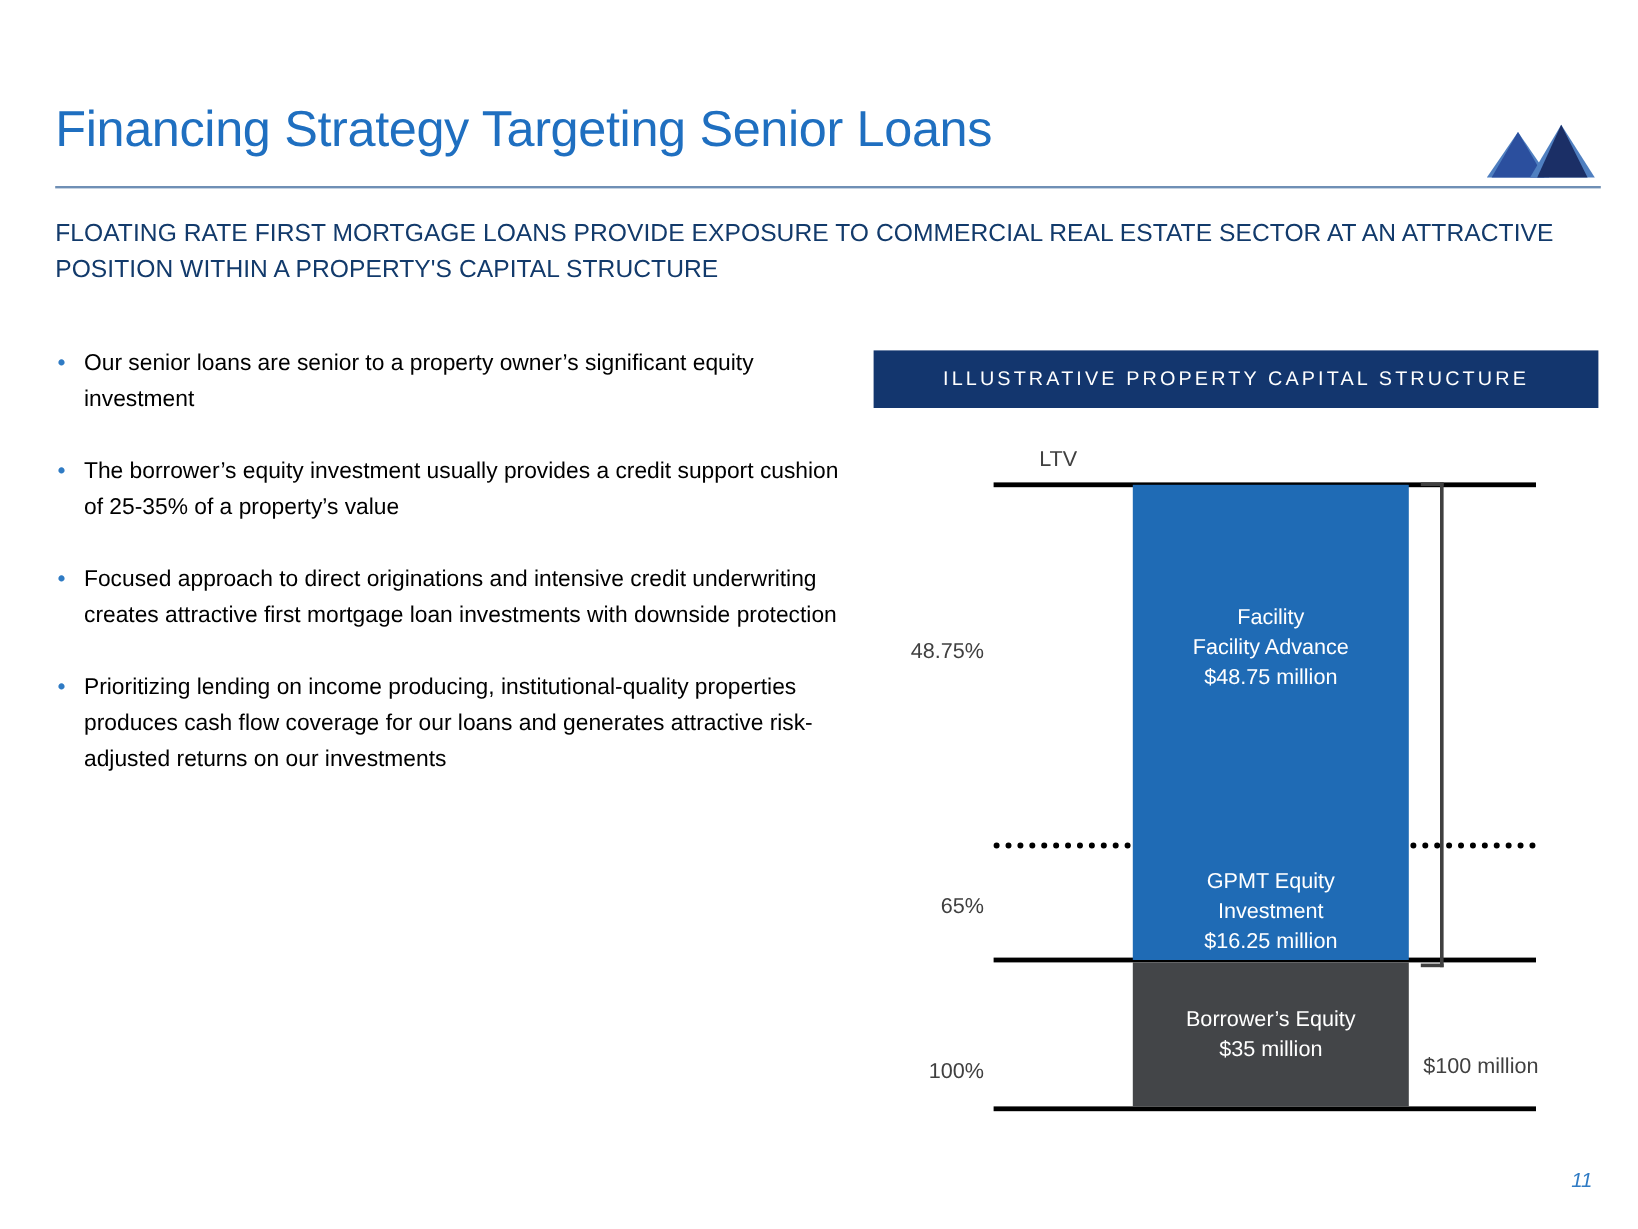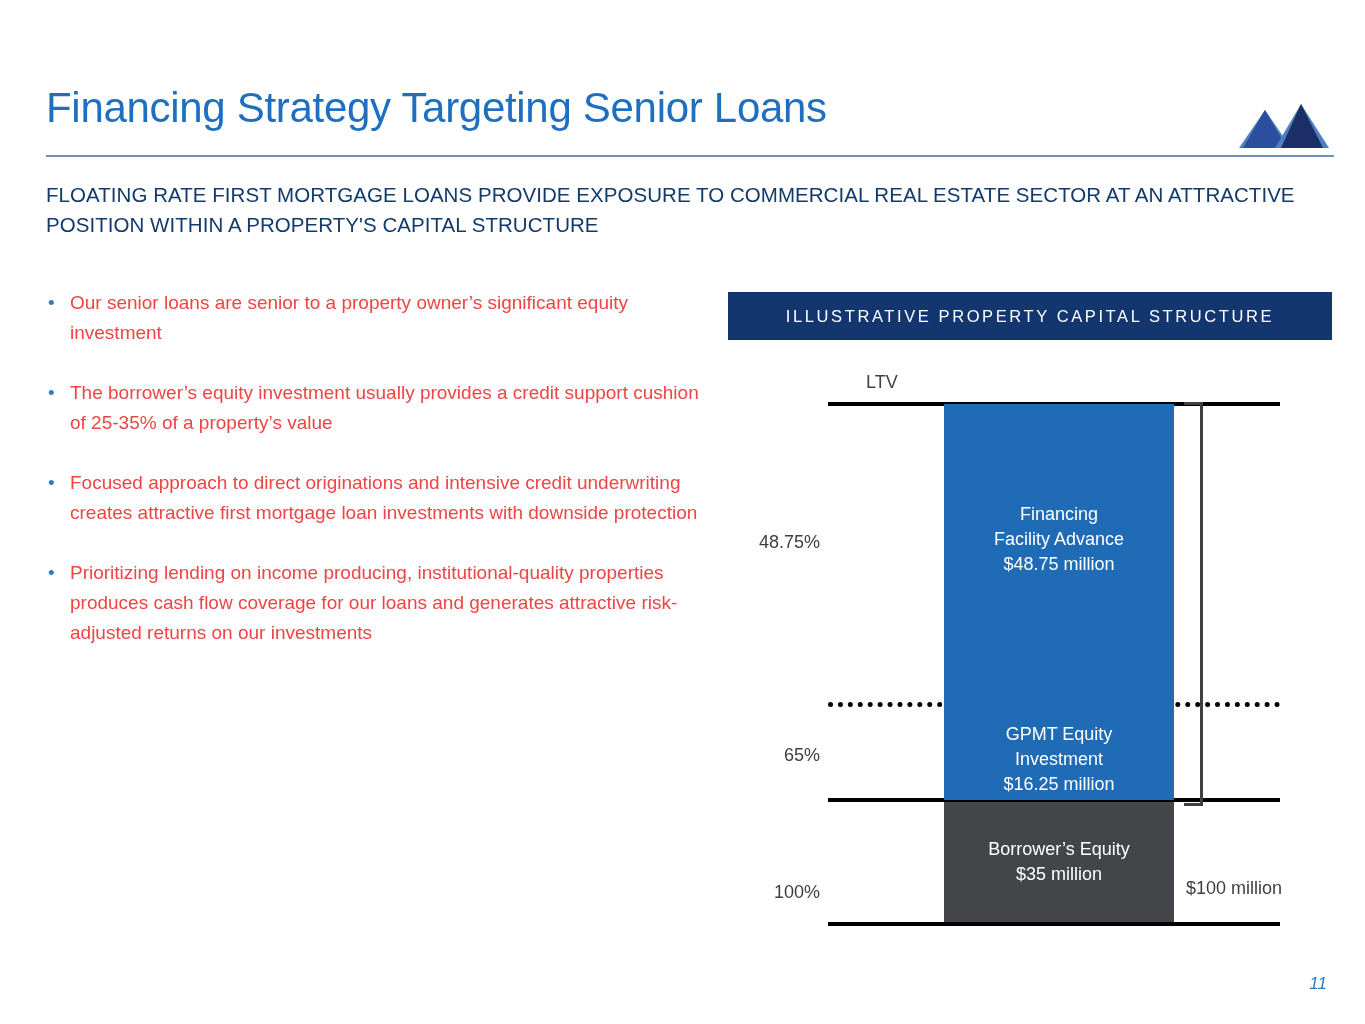--- a/index.html
+++ b/index.html
@@ -63,21 +63,21 @@
     left: 44px;
     top: 288px;
     width: 660px;
   }
   .bullet {
     position: relative;
     padding-left: 26px;
     margin-bottom: 30px;
     font-size: 19px;
     line-height: 30px;
-    color: #ef4444;
+    color: #000000;
   }
   .bullet::before {
     content: "•";
     position: absolute;
     left: 4px;
     top: 0;
     color: #2f7bc4;
     font-size: 19px;
     line-height: 30px;
   }
@@ -246,21 +246,21 @@
 
   <div class="hrule rule-top"></div>
   <div class="dotted-rule"></div>
   <div class="hrule rule-mid"></div>
   <div class="hrule rule-bottom"></div>
 
   <div class="bar bar-blue"></div>
   <div class="bar bar-grey"></div>
 
   <div class="bar-text text-financing">
-    <div>Financing</div>
+    <div>Facility</div>
     <div>Facility Advance</div>
     <div>$48.75 million</div>
   </div>
 
   <div class="bar-text text-equity">
     <div>GPMT Equity</div>
     <div>Investment</div>
     <div>$16.25 million</div>
   </div>
 

